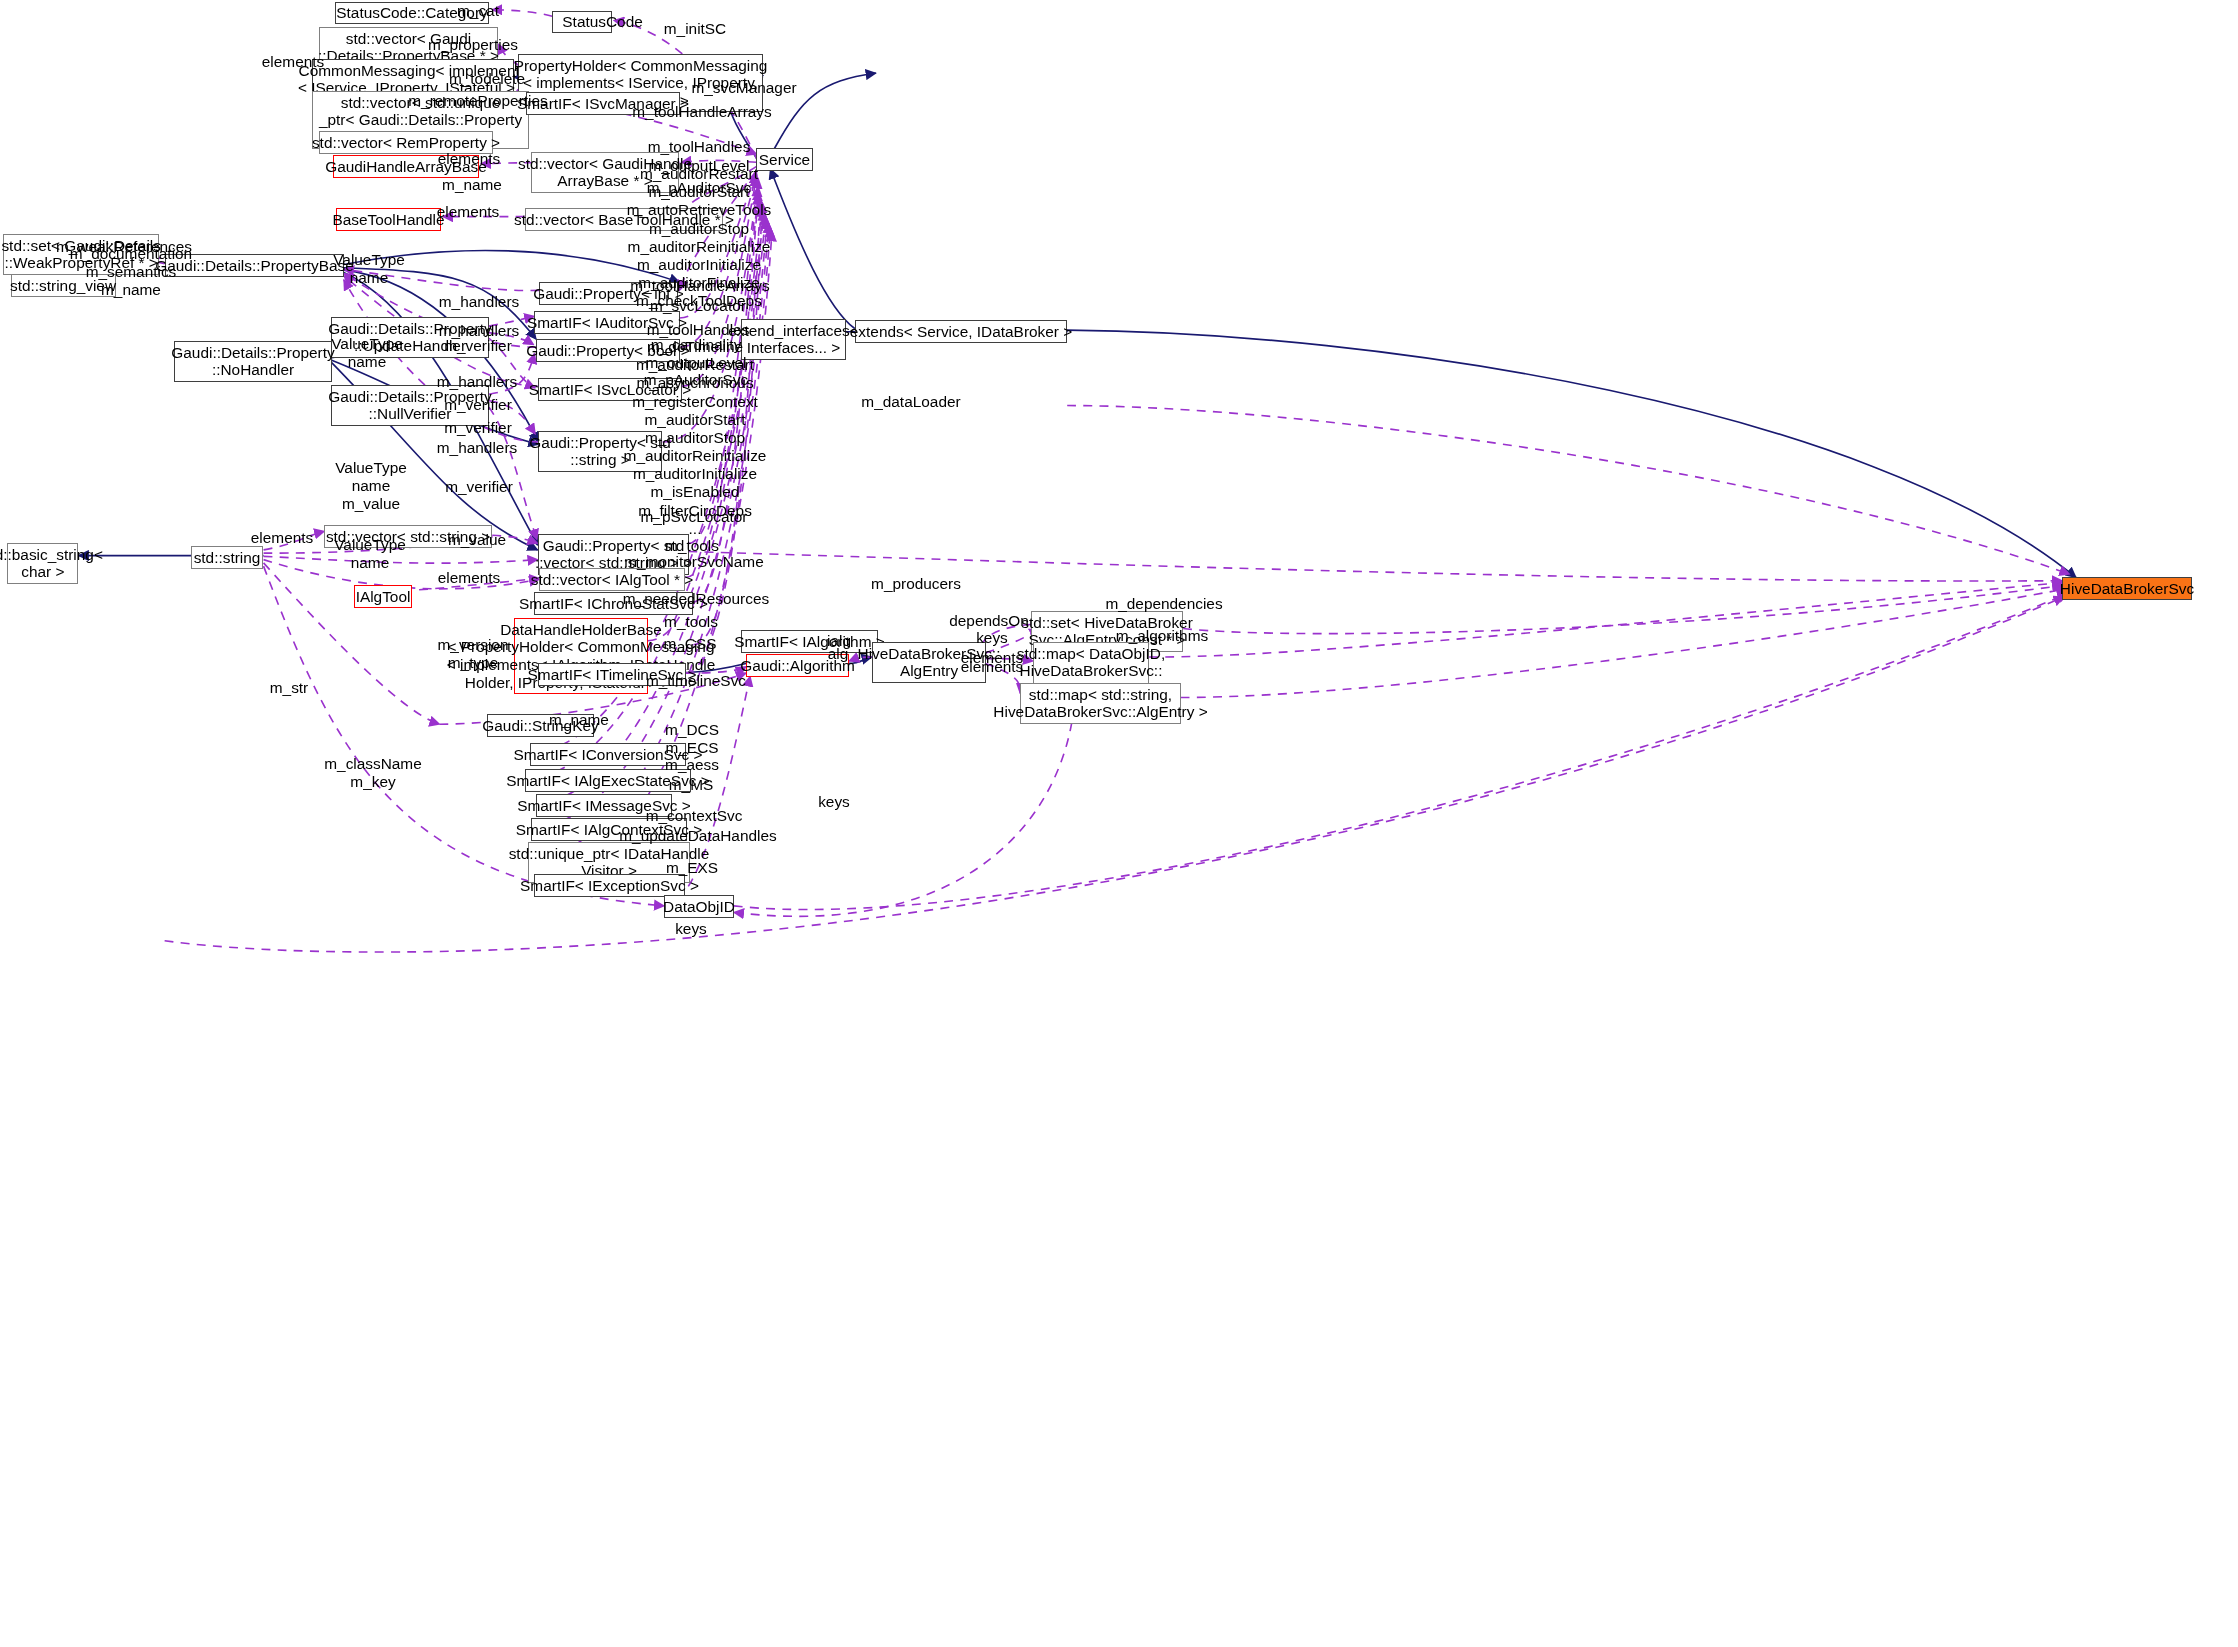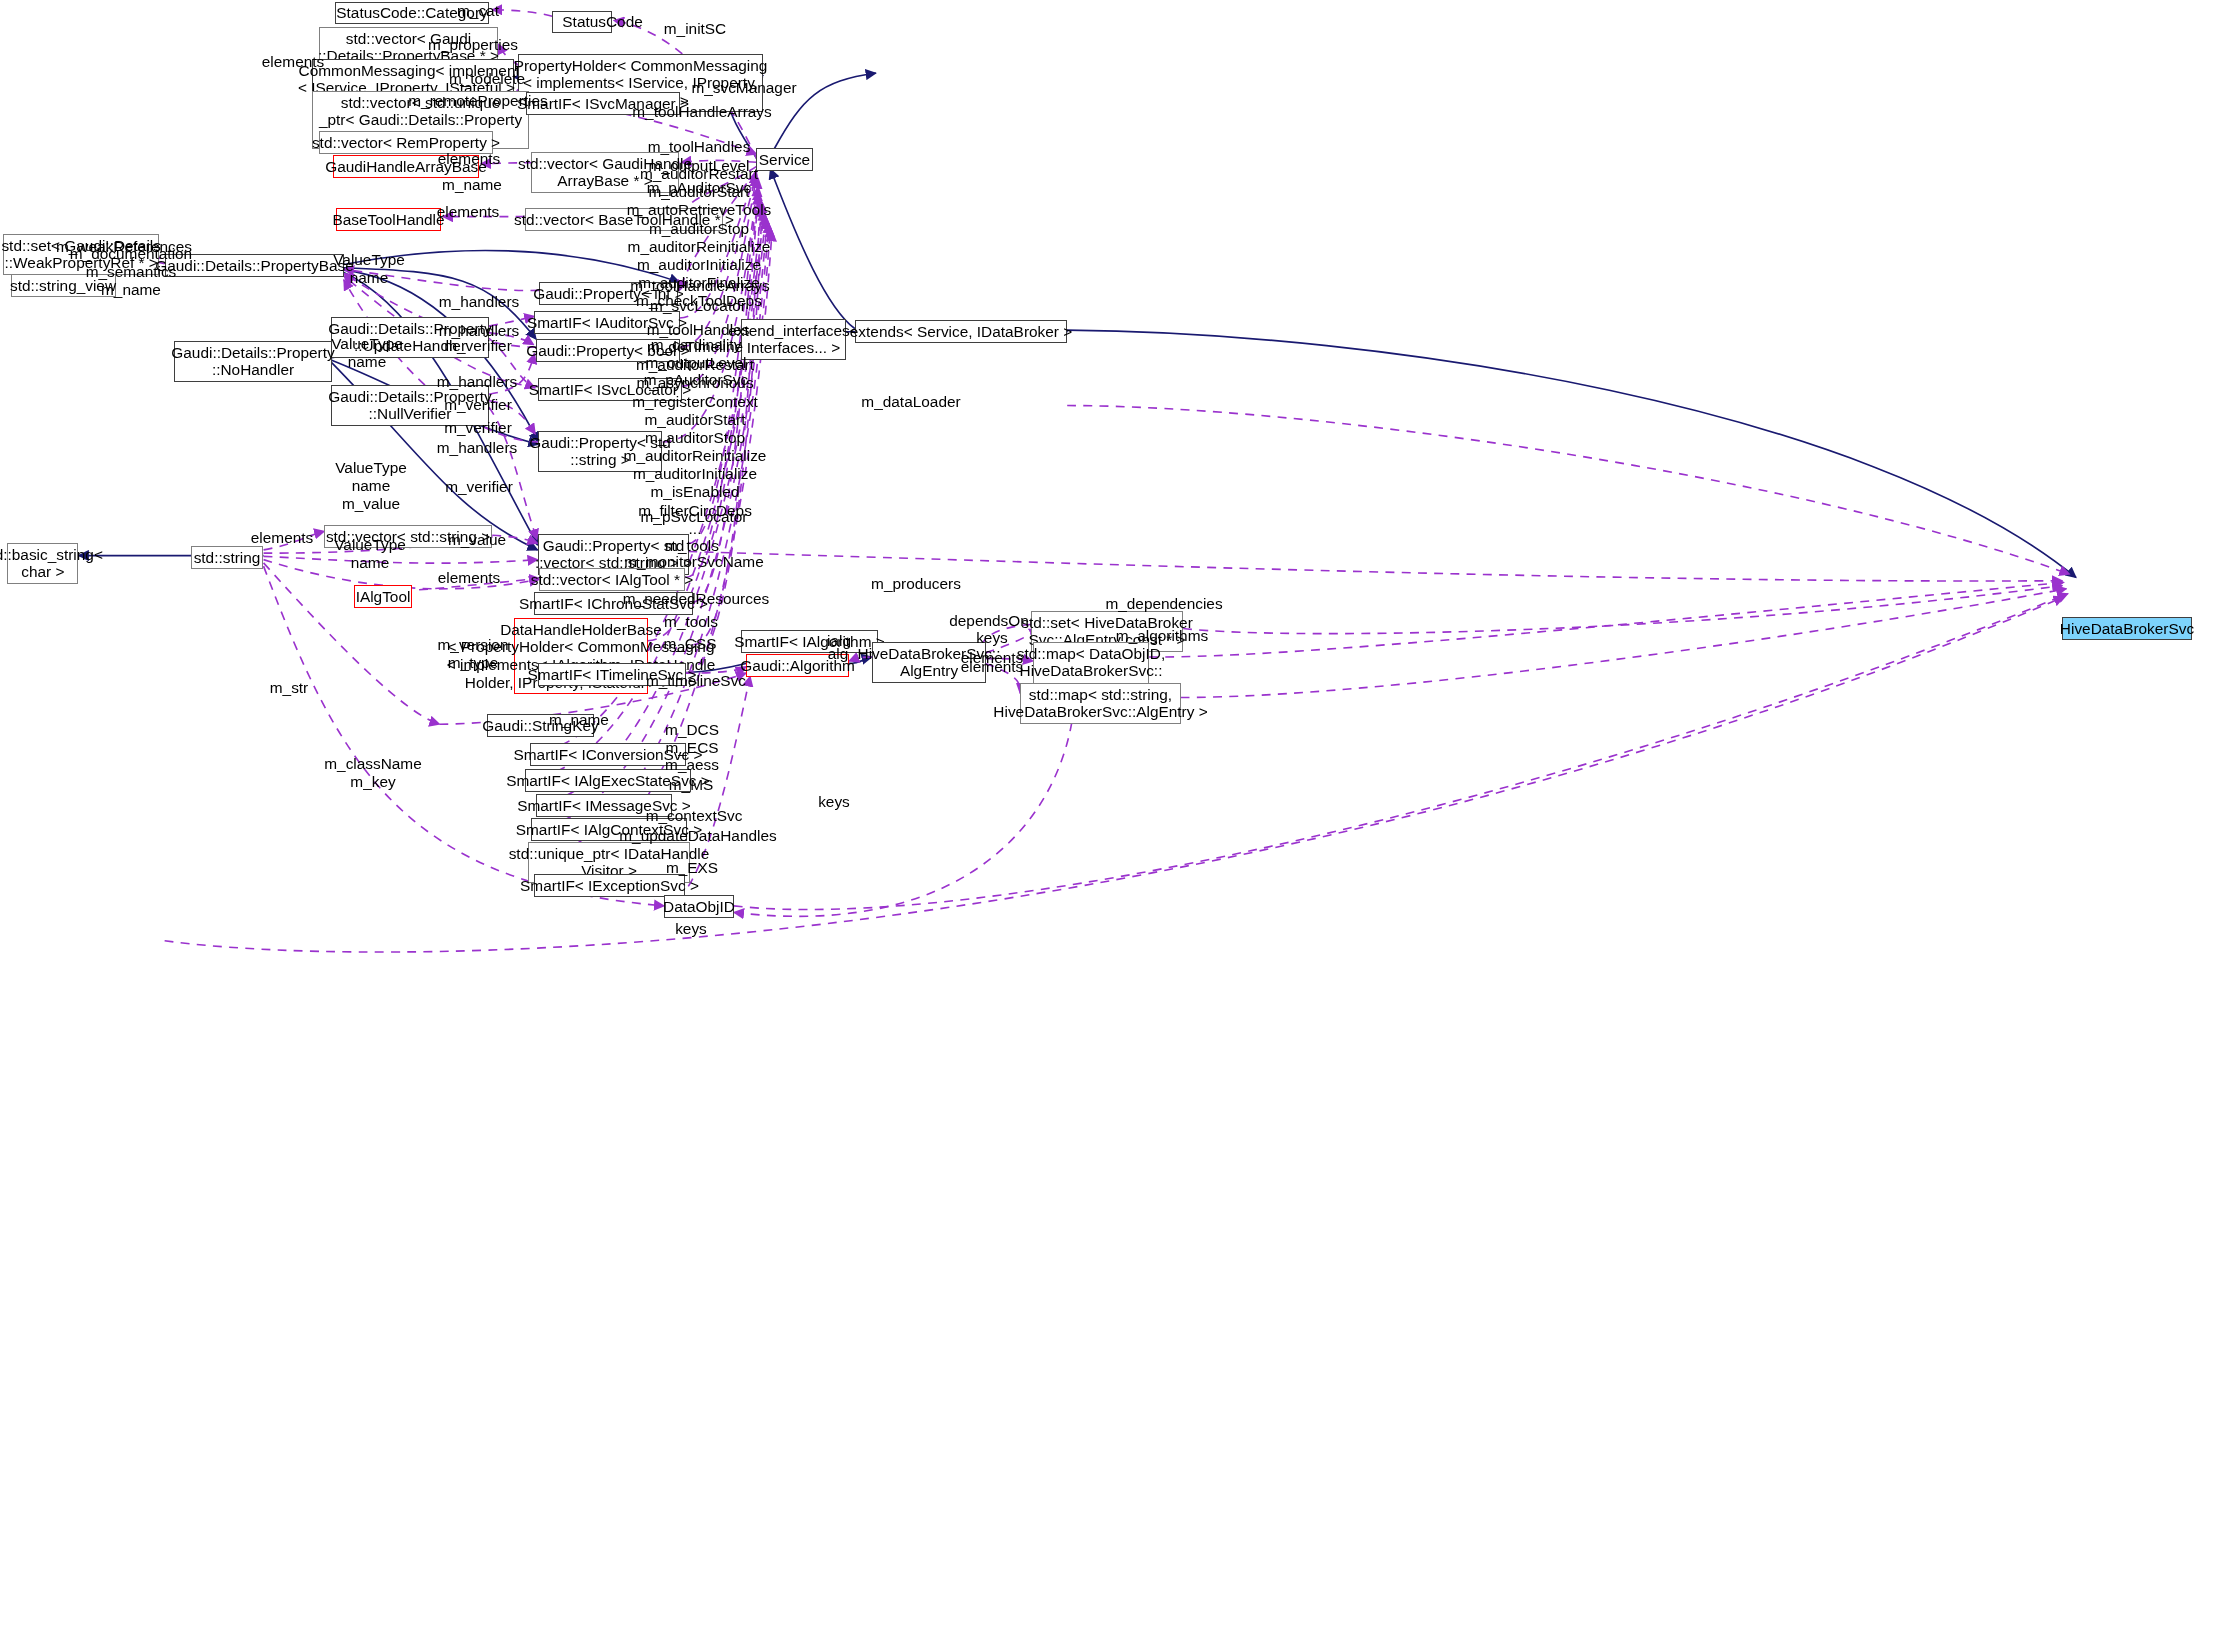--- a/index.html
+++ b/index.html
@@ -41,23 +41,22 @@
     white-space: pre;
     z-index: 5;
   }
   .node.solid {
     border: 1.6px solid #3f3f3f;
   }
   .node.red {
     border: 1.6px solid #ff0000;
   }
   .node.filled {
-    background: #7dd3fc;
+    background: #f97316;
     border: 1.6px solid #3f3f3f;
-    margin-top: 40px;
   }
   .edge-label {
     position: absolute;
     font-size: 15.4px;
     color: #000000;
     text-align: center;
     line-height: 1.18;
     white-space: pre;
     z-index: 6;
     transform: translate(-50%, -50%);

